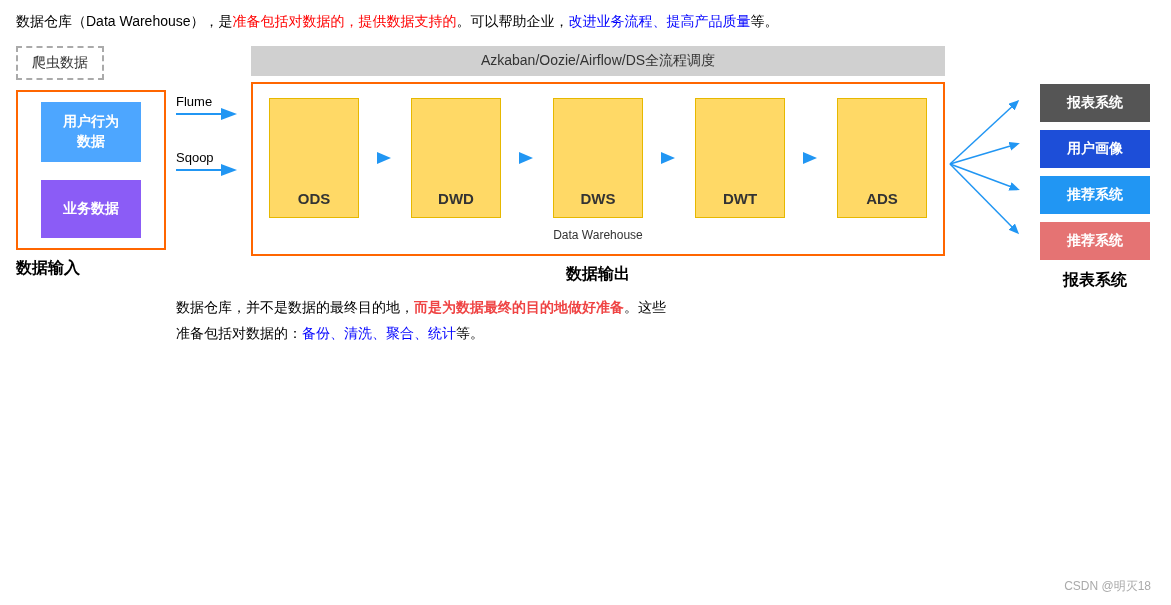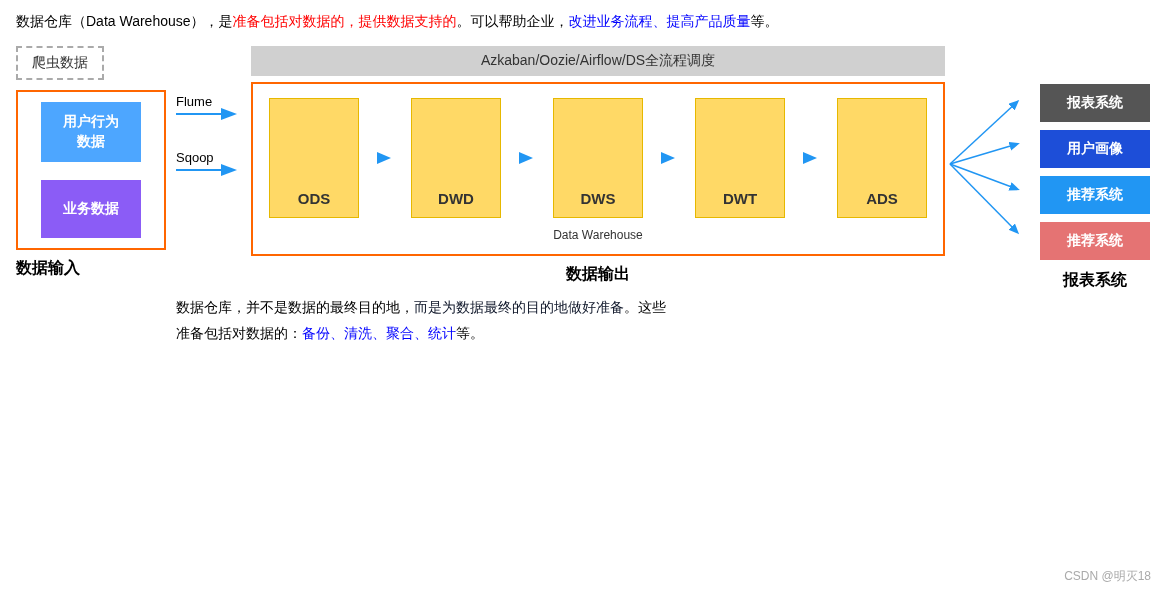--- a/index.html
+++ b/index.html
@@ -177,21 +177,21 @@
     }
 
     
     .bottom-text {
       font-size: 14px;
       line-height: 1.8;
       color: #000;
       margin-top: 4px;
       padding-left: 160px;
     }
-    .bottom-text .highlight-red { color: #0f172a; }
+    .bottom-text .highlight-red { color: #ef4444; font-weight: bold; }
     .bottom-text .highlight-blue { color: #0000ff; }
 
     .diagram-wrapper {
       position: relative;
       display: flex;
       flex-direction: row;
       align-items: flex-start;
       width: 100%;
     }
   </style>
@@ -323,15 +323,15 @@
     <div class="section-label" style="margin-top:10px;">报表系统</div>
   </div>
 
 </div>
 
 <div class="bottom-text">
   <span>数据仓库，并不是数据的最终目的地，</span><span class="highlight-red">而是为数据最终的目的地做好准备</span><span>。这些</span><br>
   <span>准备包括对数据的：</span><span class="highlight-blue">备份、清洗、聚合、统计</span><span>等。</span>
 </div>
 
-<div style="position:fixed; right:20px; bottom:20px; font-size:12px; color:#aaa;">
+<div style="position:fixed; right:20px; bottom:10px; font-size:12px; color:#aaa;">
   <span>CSDN @明灭18</span>
 </div>
 
 </body></html>

